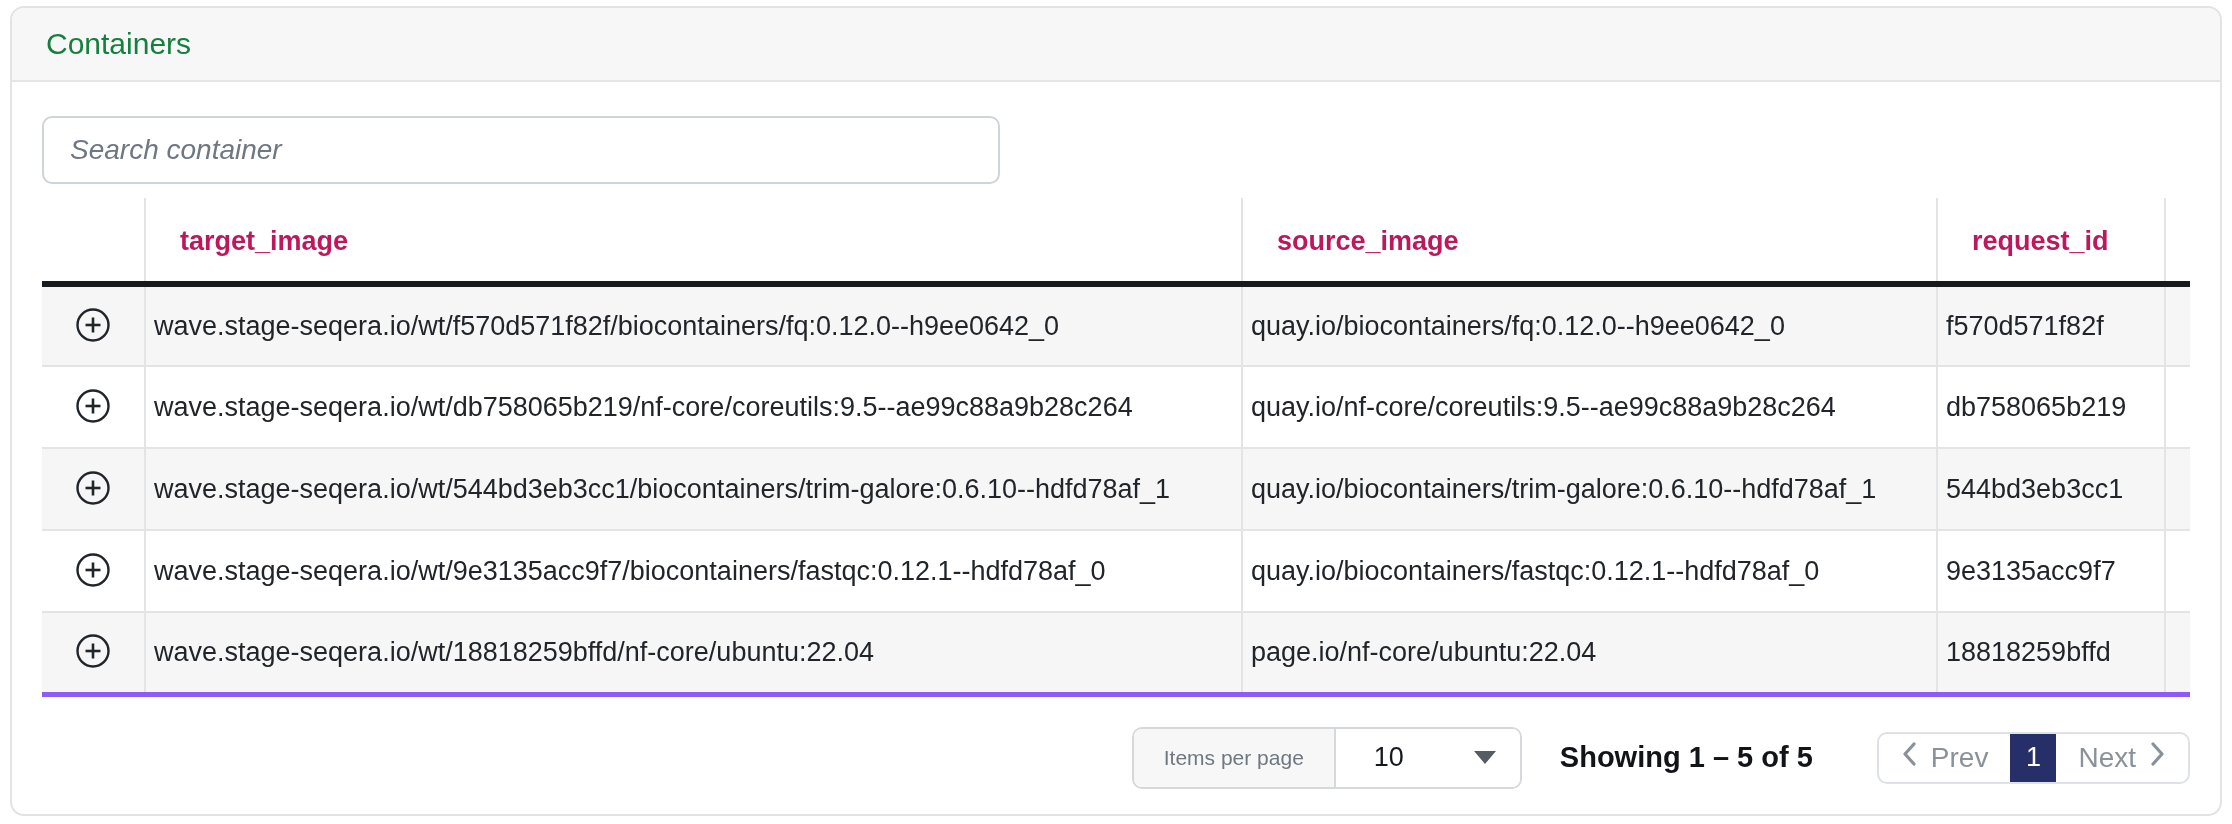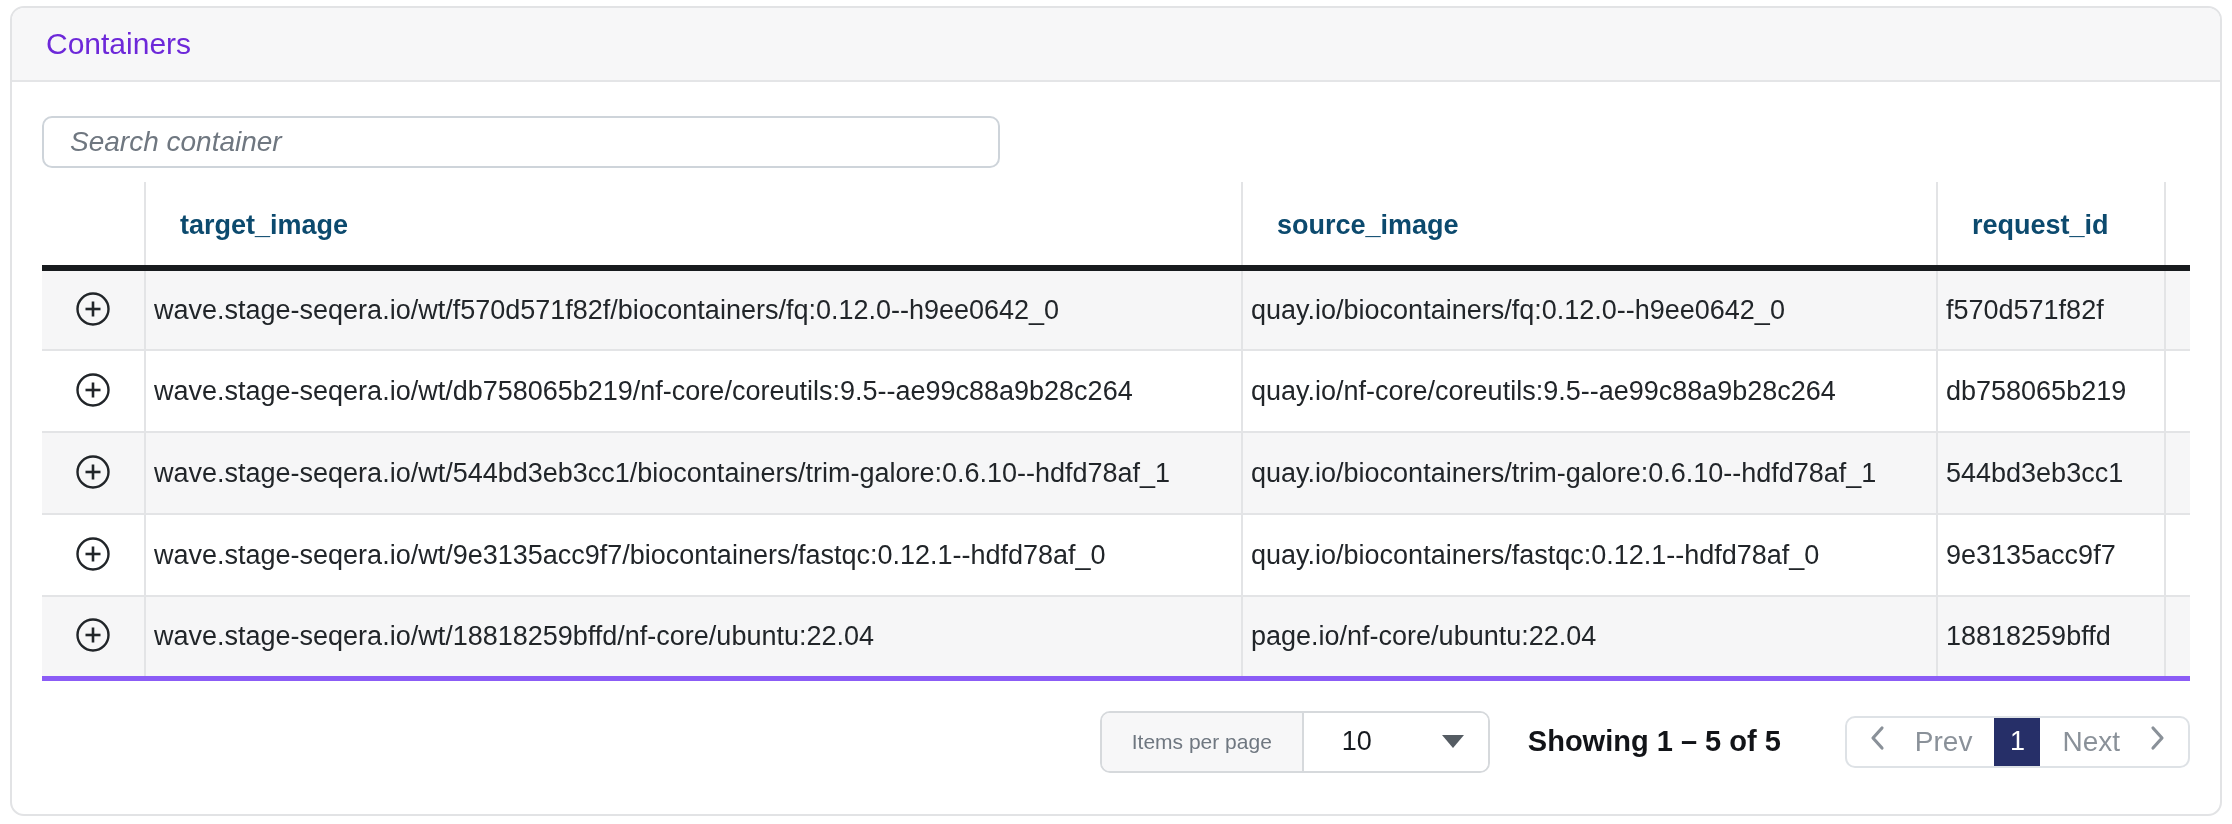--- a/index.html
+++ b/index.html
@@ -19,47 +19,47 @@
     overflow: hidden;
   }
   .card-header {
     height: 74px;
     background: #f7f7f8;
     border-bottom: 2px solid #e4e5e7;
     display: flex;
     align-items: center;
     padding: 0 34px;
     font-size: 30px;
-    color: #6d28d9;
+    color: #15803d;
   }
   .card-body { padding: 34px 30px 20px; }
 
   .search-input {
-    width: 958px; height: 52px;
+    width: 958px; height: 68px;
     border: 2px solid #ced4da;
     border-radius: 10px;
     padding: 0 26px;
     font-size: 28px;
     font-family: "Liberation Sans", sans-serif;
     color: #212529;
     outline: none;
     display: block;
   }
   .search-input::placeholder { color: #6f7780; font-style: italic; }
 
   table.containers {
     width: 100%;
     border-collapse: collapse;
     table-layout: fixed;
     margin-top: 14px;
   }
   th {
     font-size: 27px;
     font-weight: bold;
-    color: #0c4a6e;
+    color: #be185d;
     text-align: left;
     padding: 28px 24px 24px 34px;
     border-bottom: 6px solid #181b1e;
     white-space: nowrap;
     overflow: hidden;
   }
   td {
     font-size: 27px;
     color: #212529;
     height: 82px;
@@ -125,21 +125,21 @@
     display: flex; align-items: stretch;
     height: 52px;
     border: 2px solid #dee2e6;
     border-radius: 10px;
     overflow: hidden;
     margin-left: 64px;
     background: #ffffff;
   }
   .pg-btn {
     display: flex; align-items: center;
-    gap: 30px;
+    gap: 14px;
     background: none; border: none; cursor: pointer;
     color: #8a9199;
     font-size: 28px;
     font-family: "Liberation Sans", sans-serif;
     padding: 0 22px;
   }
   .pg-current {
     width: 46px;
     background: #262f68;
     color: #ffffff;

